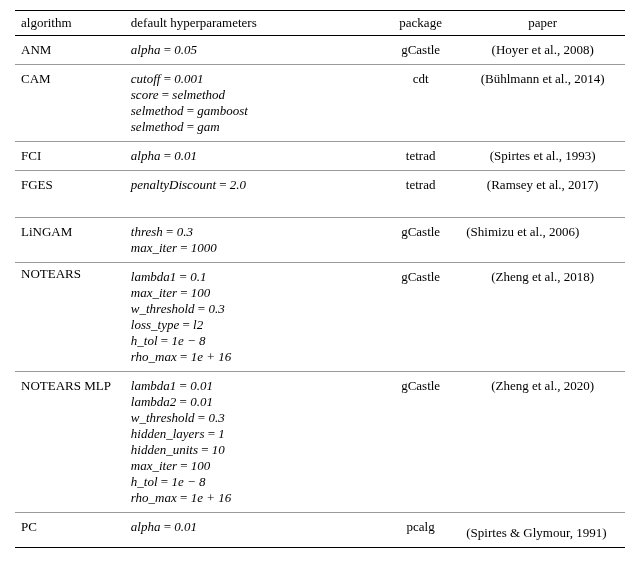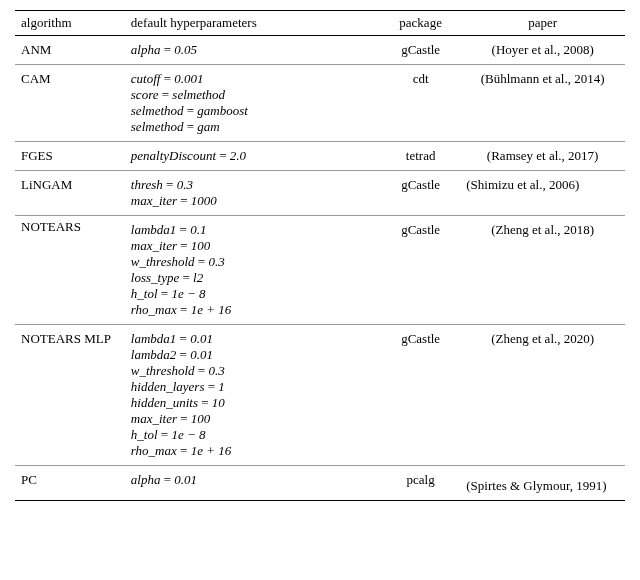--- a/index.html
+++ b/index.html
@@ -95,22 +95,30 @@
         <td style="padding-top: 6px; padding-bottom: 6px; border-top: 1px solid rgb(153, 153, 153);">
           <span style="display:block"><span style="font-style:italic">cutoff</span> = <span style="font-style:italic">0.001</span></span>
           <span style="display:block"><span style="font-style:italic">score</span> = <span style="font-style:italic">selmethod</span></span>
           <span style="display:block"><span style="font-style:italic">selmethod</span> = <span style="font-style:italic">gamboost</span></span>
           <span style="display:block"><span style="font-style:italic">selmethod</span> = <span style="font-style:italic">gam</span></span>
         </td>
         <td style="padding-top: 6px; padding-bottom: 6px; text-align: center; border-top: 1px solid rgb(153, 153, 153);"><span>cdt</span></td>
         <td style="padding-top: 6px; padding-bottom: 6px; text-align: center; border-top: 1px solid rgb(153, 153, 153);"><span>(Bühlmann et al., 2014)</span></td>
       </tr>
       <tr style="border-top: 1px solid rgb(170, 170, 170);">
+        <td style="padding-top: 6px; padding-bottom: 6px; border-top: 1px solid rgb(153, 153, 153);"><span>FCI</span></td>
+        <td style="padding-top: 6px; padding-bottom: 6px; border-top: 1px solid rgb(153, 153, 153);">
+          <span style="display:block"><span style="font-style:italic">alpha</span> = <span style="font-style:italic">0.01</span></span>
+        </td>
+        <td style="padding-top: 6px; padding-bottom: 6px; text-align: center; border-top: 1px solid rgb(153, 153, 153);"><span>tetrad</span></td>
+        <td style="padding-top: 6px; padding-bottom: 6px; text-align: center; border-top: 1px solid rgb(153, 153, 153);"><span>(Spirtes et al., 1993)</span></td>
+      </tr>
+      <tr style="border-top: 1px solid rgb(170, 170, 170);">
         <td style="padding-top: 6px; padding-bottom: 6px; border-top: 1px solid rgb(153, 153, 153);"><span>FGES</span></td>
-        <td style="padding-top: 6px; padding-bottom: 6px; border-top: 1px solid rgb(153, 153, 153);">
+        <td style="padding-top: 6px; padding-bottom: 24px; border-top: 1px solid rgb(153, 153, 153);">
           <span style="display:block"><span style="font-style:italic">penaltyDiscount</span> = <span style="font-style:italic">2.0</span></span>
         </td>
         <td style="padding-top: 6px; padding-bottom: 6px; text-align: center; border-top: 1px solid rgb(153, 153, 153);"><span>tetrad</span></td>
         <td style="padding-top: 6px; padding-bottom: 6px; text-align: center; border-top: 1px solid rgb(153, 153, 153);"><span>(Ramsey et al., 2017)</span></td>
       </tr>
       <tr style="border-top: 1px solid rgb(170, 170, 170);">
         <td style="padding-top: 6px; padding-bottom: 6px; border-top: 1px solid rgb(153, 153, 153);"><span>LiNGAM</span></td>
         <td style="padding-top: 6px; padding-bottom: 6px; border-top: 1px solid rgb(153, 153, 153);">
           <span style="display:block"><span style="font-style:italic">thresh</span> = <span style="font-style:italic">0.3</span></span>
           <span style="display:block"><span style="font-style:italic">max_iter</span> = <span style="font-style:italic">1000</span></span>

